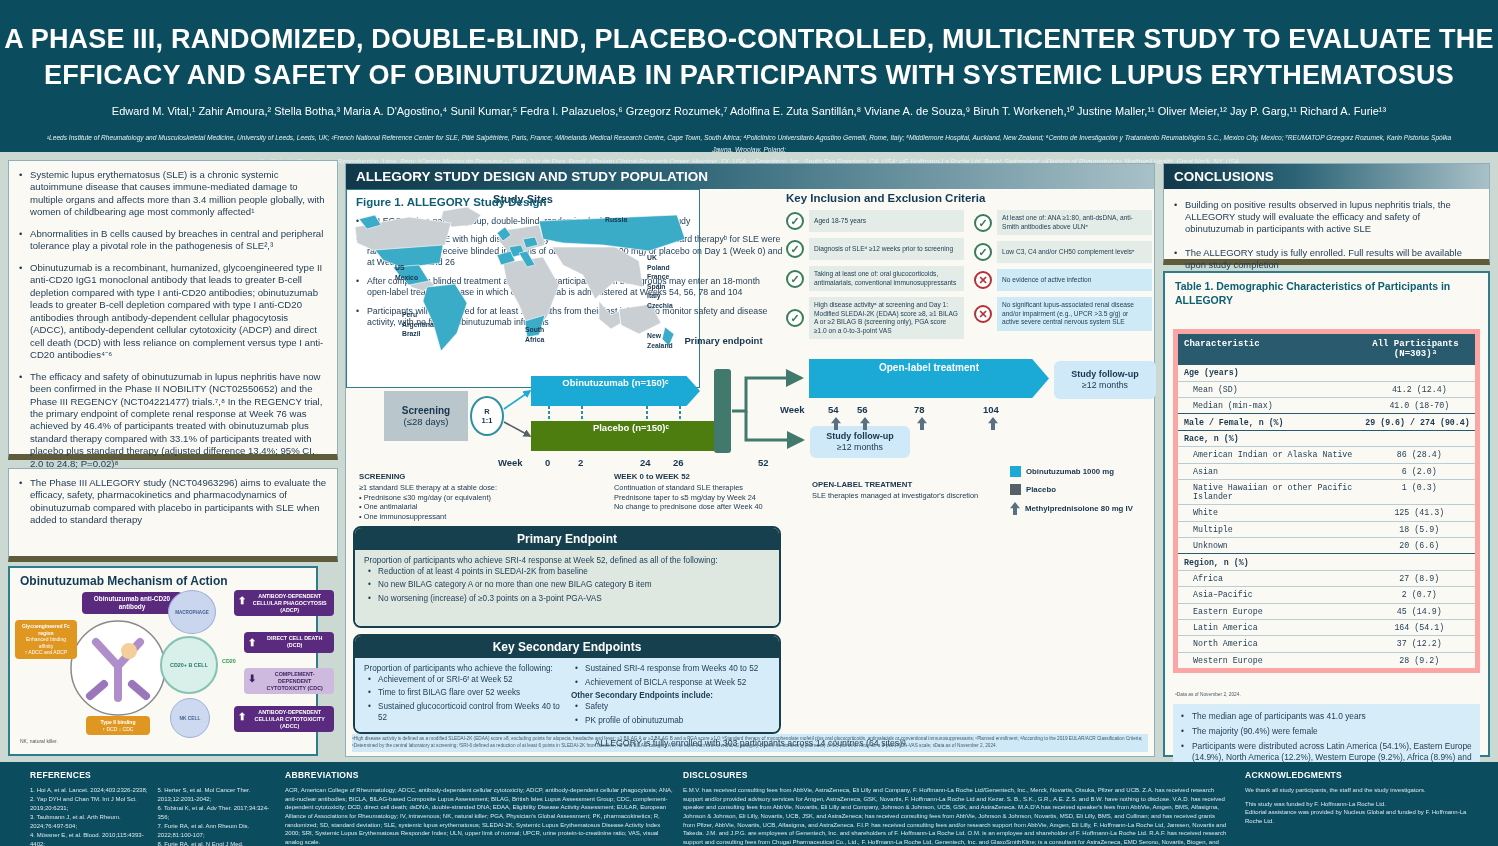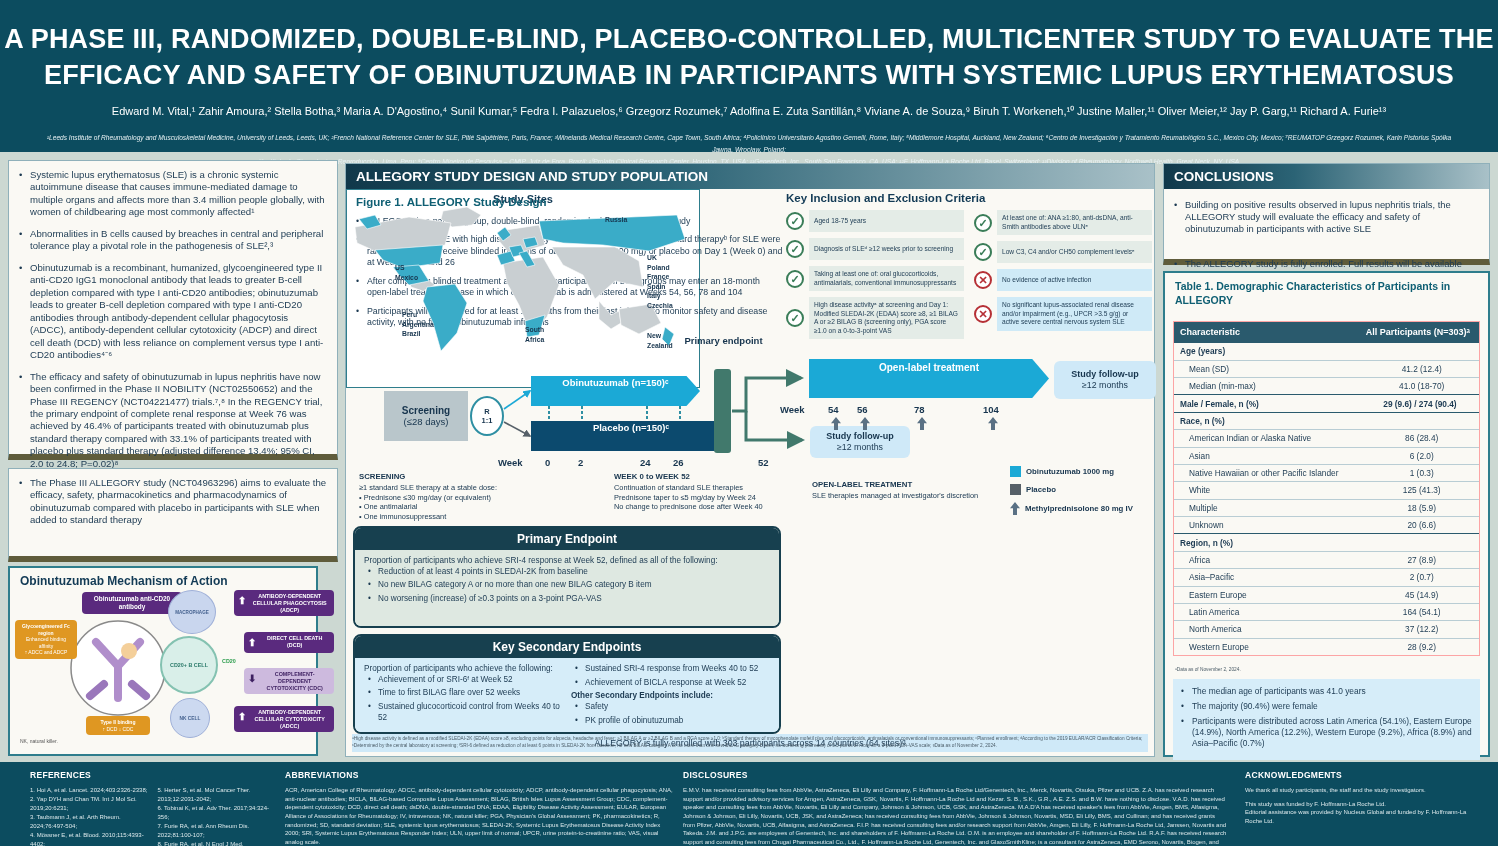--- a/index.html
+++ b/index.html
@@ -53,21 +53,21 @@
   
   #diagram { position:absolute; left:0; top:190px; width:810px; height:180px; }
   .abs { position:absolute; }
   .screen-box { left:38px; top:37px; width:84px; height:50px; background:#b9c6cb; text-align:center; font-size:9.5px; color:#17354e; display:flex; flex-direction:column; justify-content:center; }
   .screen-box b { font-size:10px; }
   .rand { left:124px; top:42px; width:34px; height:40px; border:2px solid #2e8fa3; border-radius:50%; background:#fff; text-align:center; font-size:7.5px; font-weight:bold; color:#17354e; display:flex; flex-direction:column; justify-content:center; }
   .arm { height:30px; color:#fff; font-weight:bold; font-size:9.5px; text-align:center; }
   .arm-label { line-height:14px; }
   .arrow-shape { clip-path:polygon(0 0, 92% 0, 100% 50%, 92% 100%, 0 100%); }
   .arm.obi { left:185px; top:22px; width:169px; background:#1ba9d6; }
-  .arm.pla { left:185px; top:67px; width:200px; background:#0c4a6e; }
+  .arm.pla { left:185px; top:67px; width:200px; background:#4d7c0f; }
   .ol-arm { left:463px; top:5px; width:240px; height:39px; background:#1ba9d6; color:#fff; font-weight:bold; font-size:10px; text-align:center; line-height:18px; clip-path:polygon(0 0, 93% 0, 100% 50%, 93% 100%, 0 100%); }
   .garrow { position:absolute; background:#5a7184; width:10px; height:13px; clip-path:polygon(50% 0, 100% 48%, 70% 48%, 70% 100%, 30% 100%, 30% 48%, 0 48%); }
   .pe-bar { left:368px; top:15px; width:17px; height:84px; background:#41796c; border-radius:3px; }
   .pe-label { left:330px; top:-18px; width:95px; text-align:center; font-size:9.5px; font-weight:bold; color:#17354e; line-height:1.15; }
   .wk { position:absolute; font-size:9.5px; font-weight:bold; color:#17354e; }
   .fub { background:#cfe9f8; border-radius:6px; text-align:center; font-size:8.8px; color:#17354e; display:flex; flex-direction:column; justify-content:center; line-height:1.25; }
   .fub b { font-size:9px; }
   .legend-row { position:absolute; display:flex; align-items:center; gap:5px; font-size:7.8px; font-weight:bold; color:#17354e; }
   .sw { width:11px; height:11px; }
   .txtblock { position:absolute; font-size:7.4px; line-height:1.35; color:#17354e; }
@@ -89,21 +89,21 @@
   #sites-card { left:452px; top:367px; width:354px; height:199px; border:1px solid #2e7d8c; background:#fff; }
   .sites-title { text-align:center; font-weight:bold; font-size:11px; color:#123a55; padding-top:3px; }
   .map-wrap { position:relative; width:350px; height:148px; }
   .map-label { position:absolute; font-size:6.8px; font-weight:bold; color:#17354e; line-height:1.4; white-space:pre-line; }
   .sites-banner { position:absolute; left:6px; right:6px; bottom:4px; background:#cfe9f8; text-align:center; font-size:8.8px; color:#17354e; padding:4px 0; }
   .fig-footnote { position:absolute; left:6px; top:572px; width:798px; font-size:4.7px; color:#4a5b66; line-height:1.45; }
   
   #conclusions-card { left:1163px; top:163px; width:327px; height:102px; }
   #table-card { left:1163px; top:271px; width:327px; height:486px; border:2px solid #2e7d8c; }
   .tbl-title { font-size:10.5px; font-weight:bold; color:#0f5f73; padding:7px 10px 6px 10px; line-height:1.3; }
-  .tbl { margin:8px 8px; border:1px solid #fca5a5; }
+  .tbl { margin:16px 8px; border:5px solid #fca5a5;font-family:Liberation Mono, monospace; }
   .thead { display:flex; background:#2a5a6d; color:#fff; font-weight:bold; font-size:9px; }
   .thead div { padding:5px 6px; }
   .trow { display:flex; border-top:1px solid #b9cdd4; font-size:8.3px; }
   .trow .c1 { flex:1.55; padding:3.2px 4px 3.2px 6px; }
   .trow .c2 { flex:1; text-align:center; padding:3.2px 2px; }
   .trow.item .c1 { padding-left:15px; }
   .trow.group { font-weight:bold; border-top:1.5px solid #2a5a6d; }
   .trow.bold { font-weight:bold; border-top:1.5px solid #2a5a6d; }
   .tbl-foot { font-size:4.8px; color:#4a5b66; padding:3px 10px; }
   .tbl-summary { margin:4px 8px 0 8px; background:#d6edf9; padding:7px 8px; }
@@ -495,21 +495,21 @@
     <div class="sites-banner">ALLEGORY is fully enrolled with 303 participants across 14 countries (64 sites)ᵍ</div>
   </div>
 
   <div class="fig-footnote">ᵃHigh disease activity is defined as a modified SLEDAI-2K (EDAA) score ≥8, excluding points for alopecia, headache and fever; ≥1 BILAG A or ≥2 BILAG B and a PGA score ≥1.0; ᵇStandard therapy of mycophenolate mofetil plus oral glucocorticoids, antimalarials or conventional immunosuppressants; ᶜPlanned enrollment; ᵈAccording to the 2019 EULAR/ACR Classification Criteria; ᵉDetermined by the central laboratory at screening; ᶠSRI-6 defined as reduction of at least 6 points in SLEDAI-2K from baseline, no new BILAG category A or no more than one new BILAG category B item, no worsening (increase) of 0.3 points or more on a 3-point PGA-VAS scale; ᵍData as of November 2, 2024.</div>
 </div>
 
 <div class="card olive" id="conclusions-card">
   <div class="sec-header">CONCLUSIONS</div>
   <div class="card-body">
     <ul class="blt" style="margin-top:2px;">
-      <li style="font-size:9.4px; margin-bottom:22px;">Building on positive results observed in lupus nephritis trials, the ALLEGORY study will evaluate the efficacy and safety of obinutuzumab in participants with active SLE</li>
+      <li style="font-size:9.4px; margin-bottom:11px;">Building on positive results observed in lupus nephritis trials, the ALLEGORY study will evaluate the efficacy and safety of obinutuzumab in participants with active SLE</li>
         <li style="font-size:9.4px; margin-bottom:7px;">The ALLEGORY study is fully enrolled. Full results will be available upon study completion</li>
     </ul>
   </div>
 </div>
 
 <div class="card" id="table-card">
   <div class="tbl-title">Table 1. Demographic Characteristics of Participants in ALLEGORY</div>
   <div class="tbl">
     <div class="thead">
       <div style="flex:1.55;">Characteristic</div>

